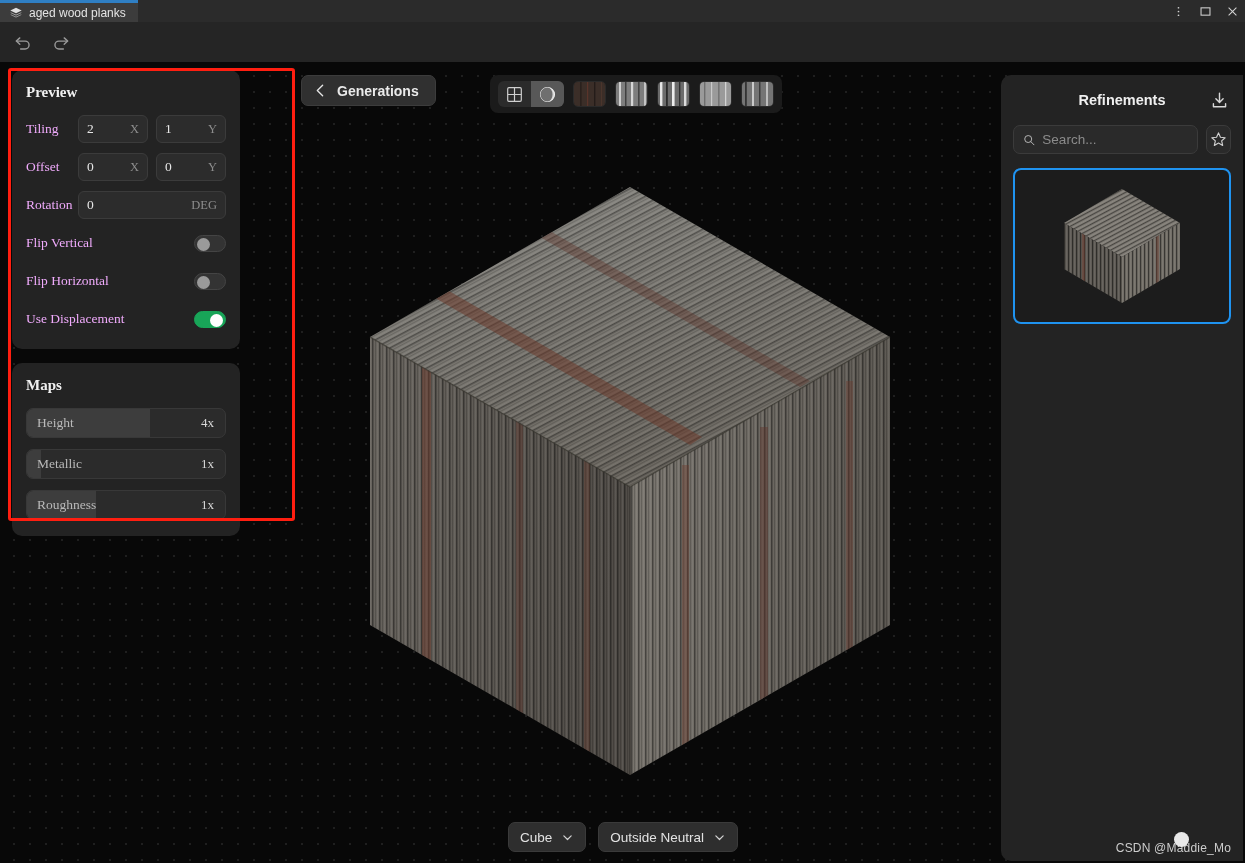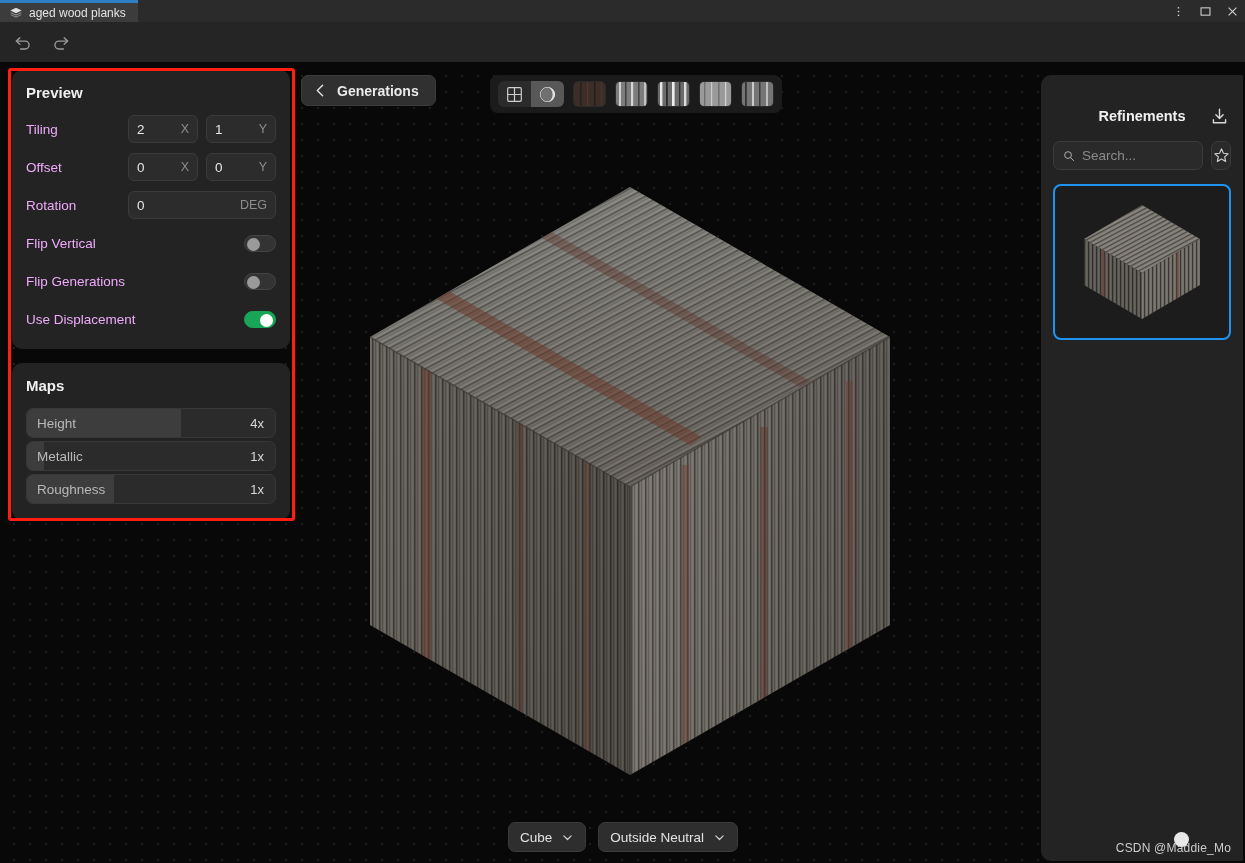--- a/index.html
+++ b/index.html
@@ -42,21 +42,21 @@
   
   .canvas {
     position: absolute; top: 62px; left: 0; width: 1245px; height: 801px;
     background-color: #080808;
     background-image: radial-gradient(circle, #1f1f1f 1px, transparent 1.1px);
     background-size: 16px 16px;
     background-position: 6px 6px;
   }
 
   
-  .leftcol { position: absolute; left: 12px; top: 70px; width: 278px; }
+  .leftcol { position: absolute; left: 12px; top: 70px; width: 228px; font-family: Liberation Serif, serif; }
   .panel { background: #232323; border-radius: 10px; padding: 14px 14px 16px; }
   .panel + .panel { margin-top: 14px; }
   .panel-title { font-size: 15px; font-weight: bold; color: #f0f0f0; margin-bottom: 14px; }
 
   .row { display: flex; align-items: center; height: 28px; margin-bottom: 10px; }
   .row:last-child { margin-bottom: 0; }
   .row-label { font-size: 13.5px; color: #f0abfc; flex: 1 1 auto; }
   .fields { display: flex; gap: 8px; }
   .field {
     height: 28px; background: #2c2c2c; border: 1px solid #3b3b3b; border-radius: 6px;
@@ -74,21 +74,21 @@
   .toggle .knob {
     position: absolute; top: 2px; left: 2px; width: 13px; height: 13px;
     border-radius: 50%; background: #9a9a9a; transition: none;
   }
   .toggle.on { background: #18a558; border-color: #18a558; }
   .toggle.on .knob { left: auto; right: 2px; background: #ffffff; }
 
   
   .slider {
     position: relative; height: 30px; border-radius: 7px; background: #2b2b2b;
-    border: 1px solid #383838; margin-bottom: 3px; overflow: hidden; cursor: pointer;
+    border: 1px solid #383838; margin-bottom: 11px; overflow: hidden; cursor: pointer;
     display: flex; align-items: center;
   }
   .slider:last-child { margin-bottom: 0; }
   .slider .fill { position: absolute; left: 0; top: 0; bottom: 0; background: #3d3d3d; }
   .slider .sl-label { position: relative; font-size: 13.5px; color: #b9b9b9; padding-left: 10px; }
   .slider .sl-val { position: relative; margin-left: auto; font-size: 13px; color: #d8d8d8; padding-right: 11px; }
 
   
   .annotate {
     position: absolute; left: 8px; top: 68px; width: 287px; height: 453px;
@@ -128,22 +128,22 @@
     display: flex; align-items: center; gap: 12px;
   }
   .dropdown {
     height: 30px; background: #2e2e2e; border: 1px solid #3a3a3a; border-radius: 7px;
     display: flex; align-items: center; gap: 9px; padding: 0 11px; cursor: pointer;
   }
   .dropdown .dd-lbl { font-size: 13.5px; color: #e2e2e2; }
 
   
   .rightpanel {
-    position: absolute; right: 2px; top: 75px; width: 202px; height: 786px;
-    background: #232323; border-radius: 10px 0 0 10px; padding: 30px 12px;
+    position: absolute; right: 2px; top: 75px; width: 242px; height: 786px;
+    background: #232323; border-radius: 10px 0 0 10px; padding: 14px 12px;
   }
   .rp-head { display: flex; align-items: center; justify-content: center; position: relative; height: 22px; }
   .rp-title { font-size: 14.5px; font-weight: bold; color: #f0f0f0; }
   .rp-dl { position: absolute; right: 2px; top: 2px; cursor: pointer; }
   .searchrow { display: flex; gap: 8px; margin-top: 14px; }
   .searchbox {
     flex: 1 1 auto; height: 29px; background: #2a2a2a; border: 1px solid #3b3b3b;
     border-radius: 7px; display: flex; align-items: center; gap: 7px; padding: 0 9px;
   }
   .searchbox input {
@@ -327,21 +327,21 @@
       </div>
 
       <div class="row">
         <span class="row-label">Flip Vertical</span>
         <div class="toggle">
             <span class="knob"></span>
           </div>
       </div>
 
       <div class="row">
-        <span class="row-label">Flip Generations</span>
+        <span class="row-label">Flip Horizontal</span>
         <div class="toggle">
             <span class="knob"></span>
           </div>
       </div>
 
       <div class="row">
         <span class="row-label">Use Displacement</span>
         <div class="toggle on">
             <span class="knob"></span>
           </div>

